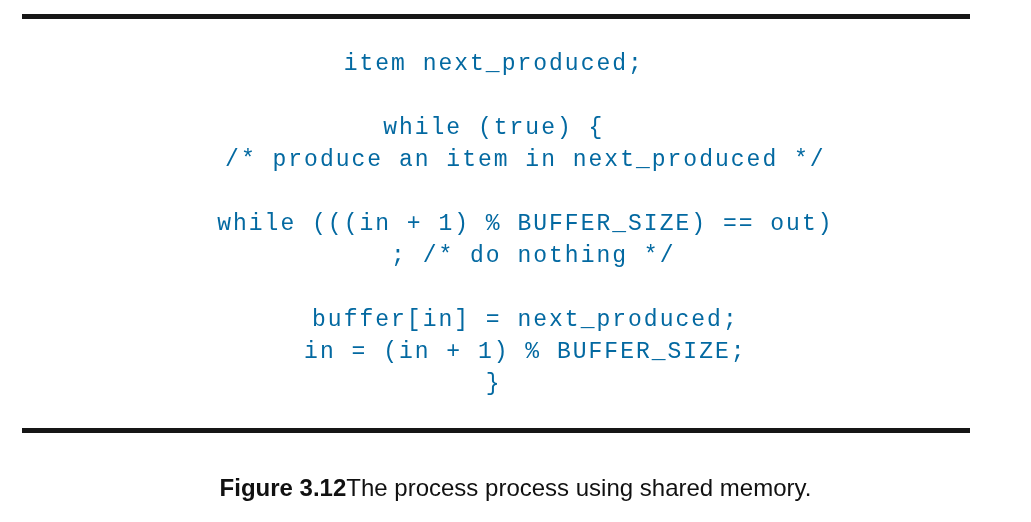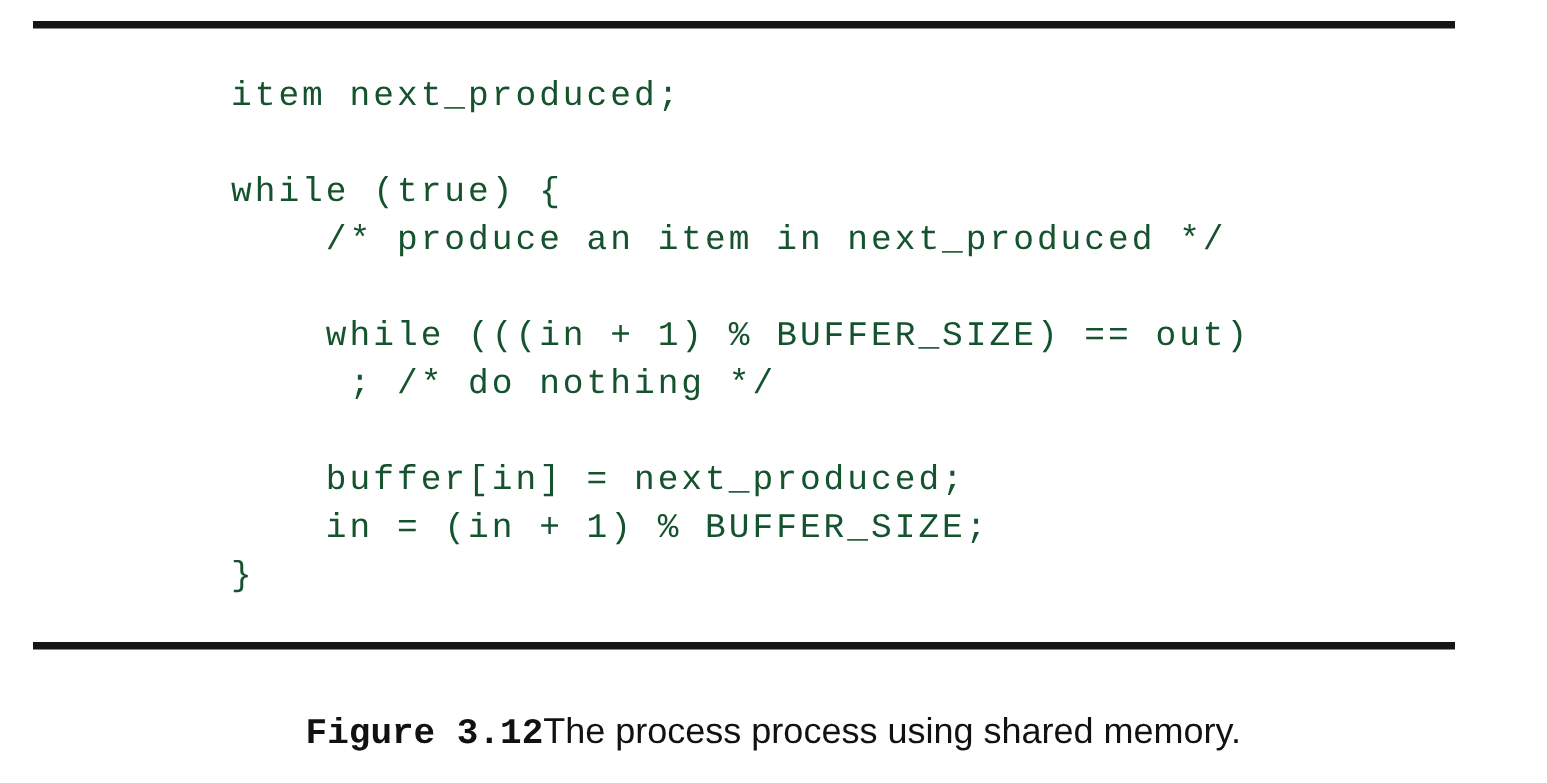--- a/index.html
+++ b/index.html
@@ -41,31 +41,30 @@
     left: 0;
     width: 100%;
     text-align: center;
     font-family: "Liberation Sans", sans-serif;
     font-size: 24px;
     color: #111111;
     white-space: nowrap;
   }
   .caption-label {
     font-weight: bold;
-    font-family: Liberation Mono, monospace;
   }
 </style>
 </head>
 <body>
 
 <div class="page" style="background: rgb(255, 255, 255);">
 
   <div class="rule rule-top" style="background: rgb(22, 22, 22);"></div>
 
-  <pre class="code" style="color: #14532d;">item next_produced;
+  <pre class="code" style="color: #0369a1; text-align: center;">item next_produced;
 
 while (true) {
     /* produce an item in next_produced */
 
     while (((in + 1) % BUFFER_SIZE) == out)
      ; /* do nothing */
 
     buffer[in] = next_produced;
     in = (in + 1) % BUFFER_SIZE;
 }</pre>

